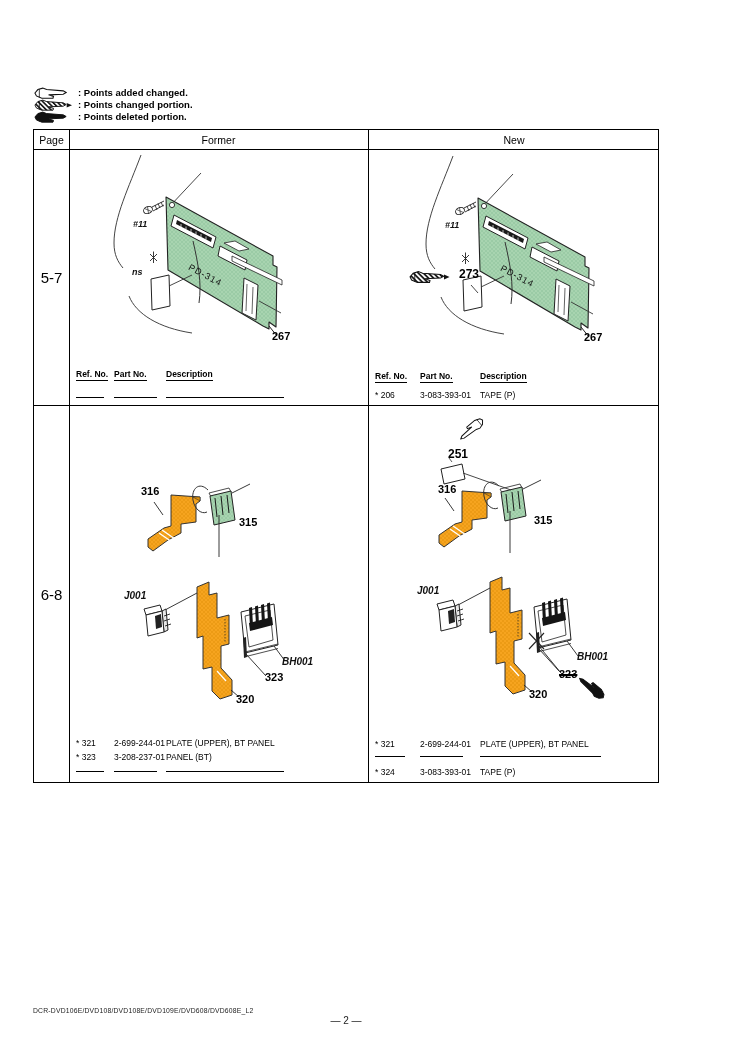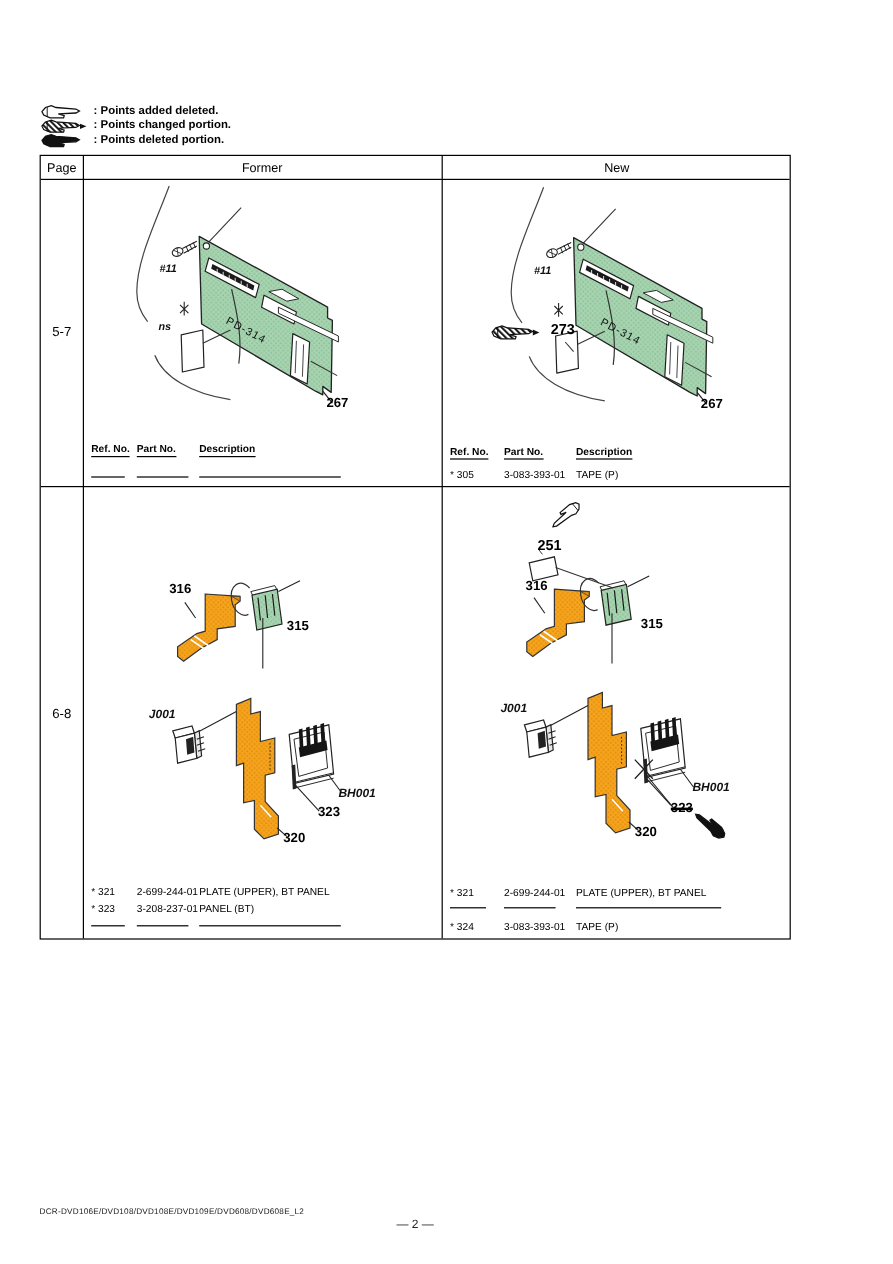--- a/index.html
+++ b/index.html
@@ -14,21 +14,21 @@
   
   .legend-row{position:absolute;left:33px;height:13px;display:flex;align-items:center;gap:5px;}
   .legend-text{font-weight:bold;font-size:9.5px;}
   
   .tbl{position:absolute;left:33px;top:129px;width:626px;height:654px;border:1.6px solid #000;box-sizing:border-box;}
   .vline{position:absolute;top:0;bottom:0;width:0;border-left:1.3px solid #000;}
   .hline{position:absolute;left:0;right:0;height:0;border-top:1.3px solid #000;}
   .th{position:absolute;top:0;height:19px;display:flex;align-items:center;justify-content:center;
       font-weight:normal;font-size:10.5px;}
   .pagecell{position:absolute;left:0;width:35px;display:flex;align-items:center;justify-content:center;
-      font-size:11px;}
+      font-size:15px;}
   .cell{position:absolute;overflow:visible;}
   .cell svg{position:absolute;left:0;top:0;}
   
   .refh{position:absolute;font-weight:bold;font-size:8.5px;white-space:nowrap;}
   .refh span{border-bottom:1px solid #000;padding-bottom:1px;}
   .reft{position:absolute;font-size:8.5px;white-space:nowrap;}
   .blank{position:absolute;height:0;border-top:1px solid #000;}
   
   .footer-models{position:absolute;left:33px;top:1007px;font-size:6.8px;color:#222;letter-spacing:0.2px;}
   .footer-page{position:absolute;left:33px;top:1015px;width:626px;text-align:center;font-size:10px;color:#222;}
@@ -126,21 +126,21 @@
         <polygon points="174,233 177,232 178,252 175,253" fill="#222"></polygon>
         <path d="M177,249 L197,271" stroke="#222" stroke-width="0.9"></path>
       </g>
     </defs>
   </svg>
 
   <div class="legend-row" style="top:86px">
     <svg width="40" height="14" viewBox="-1 -0.5 41 14">
       <use href="#hand" fill="#fff" stroke="#111" stroke-width="1.1"></use>
     </svg>
-    <span class="legend-text">: Points added deleted.</span>
+    <span class="legend-text">: Points added changed.</span>
   </div>
   <div class="legend-row" style="top:98px">
     <svg width="40" height="14" viewBox="-1 -0.5 41 14">
       <use href="#hand" fill="url(#hatchp)" stroke="#111" stroke-width="1"></use>
       <path d="M33.5,4.5 L39,6.8 L33.5,9 Z" fill="#111"></path>
     </svg>
     <span class="legend-text">: Points changed portion.</span>
   </div>
   <div class="legend-row" style="top:110px">
     <svg width="40" height="14" viewBox="-1 -0.5 41 14">
@@ -187,21 +187,21 @@
         </g>
         <path d="M103,136 L110,144" stroke="#333" stroke-width="0.9"></path>
       </svg>
       <span class="lbl it9" style="left:77px;top:72px">#11</span>
       <span class="lbl b11" style="left:91px;top:119px;font-size:12px">273</span>
       <span class="lbl boardname" style="left:135px;top:115px">PD-314</span>
       <span class="lbl b11" style="left:216px;top:183px">267</span>
       <div class="refh" style="left:7px;top:222px"><span>Ref. No.</span></div>
       <div class="refh" style="left:52px;top:222px"><span>Part No.</span></div>
       <div class="refh" style="left:112px;top:222px"><span>Description</span></div>
-      <div class="reft" style="left:7px;top:241px">* 305</div>
+      <div class="reft" style="left:7px;top:241px">* 206</div>
       <div class="reft" style="left:52px;top:241px">3-083-393-01</div>
       <div class="reft" style="left:112px;top:241px">TAPE (P)</div>
     </div>
 
     <div class="cell" style="left:35px;top:275px;width:299px;height:379px">
       <svg width="299" height="325" viewBox="0 0 299 325">
         <use href="#d58top"></use>
         <use href="#d58bot"></use>
       </svg>
       <span class="lbl b11" style="left:72px;top:81px">316</span>

